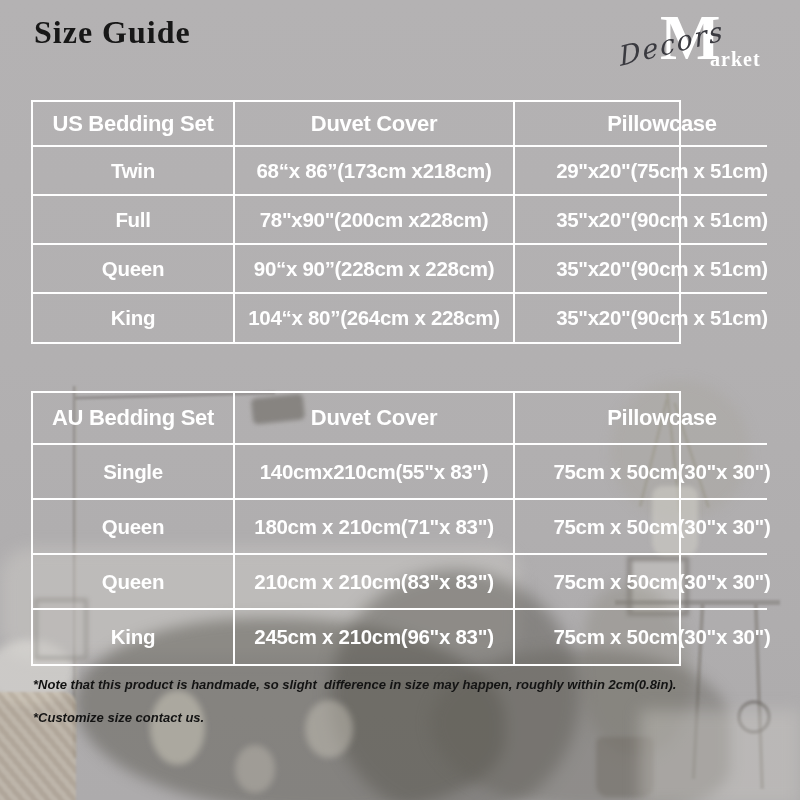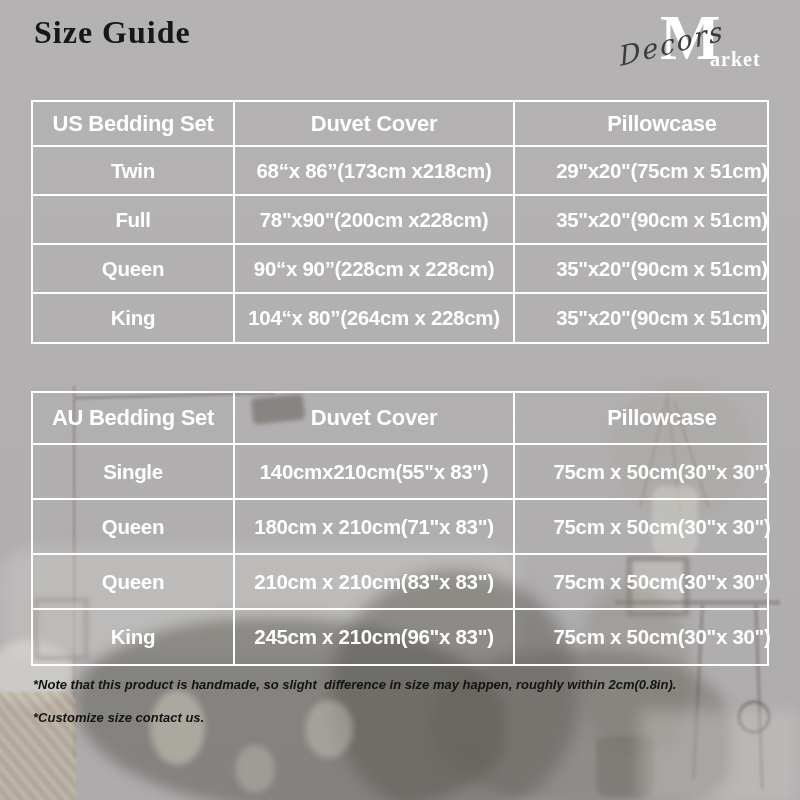--- a/index.html
+++ b/index.html
@@ -15,21 +15,21 @@
          letter-spacing:1px;color:#171717;}
   .logo{position:absolute;right:26px;top:12px;width:156px;height:78px;z-index:2;}
   .logo-m{position:absolute;left:42px;top:-6px;font-family:"Liberation Serif",serif;
           font-weight:bold;font-size:64px;color:#ffffff;line-height:1;}
   .logo-script{position:absolute;left:0px;top:16px;font-family:"DejaVu Serif",serif;
           font-style:italic;font-size:27px;color:#3a3a40;transform:rotate(-14deg) skewX(-8deg);
           letter-spacing:2px;}
   .logo-rest{position:absolute;left:92px;top:36px;font-family:"Liberation Serif",serif;
           font-weight:bold;font-size:20px;color:#ffffff;letter-spacing:1px;}
   
-  .tbl{position:absolute;left:31px;width:738px;z-index:1;display:grid;
+  .tbl{position:absolute;left:31px;width:650px;z-index:1;display:grid;
        grid-template-columns:202px 280px 252px;
        border:2px solid #ffffff;box-sizing:border-box;}
   .tbl1{top:100px;grid-template-rows:45px 49px 49px 49px 48px;}
   .tbl2{top:391px;grid-template-rows:52px 55px 55px 55px 54px;text-align:right;}
   .cell{display:flex;align-items:center;justify-content:center;box-sizing:border-box;
         border-right:2px solid #ffffff;border-bottom:2px solid #ffffff;
         color:#ffffff;font-size:20.5px;font-weight:bold;letter-spacing:-0.3px;
         white-space:nowrap;}
   .cell.c3{border-right:none;padding-left:42px;}
   .cell.lastrow{border-bottom:none;}

